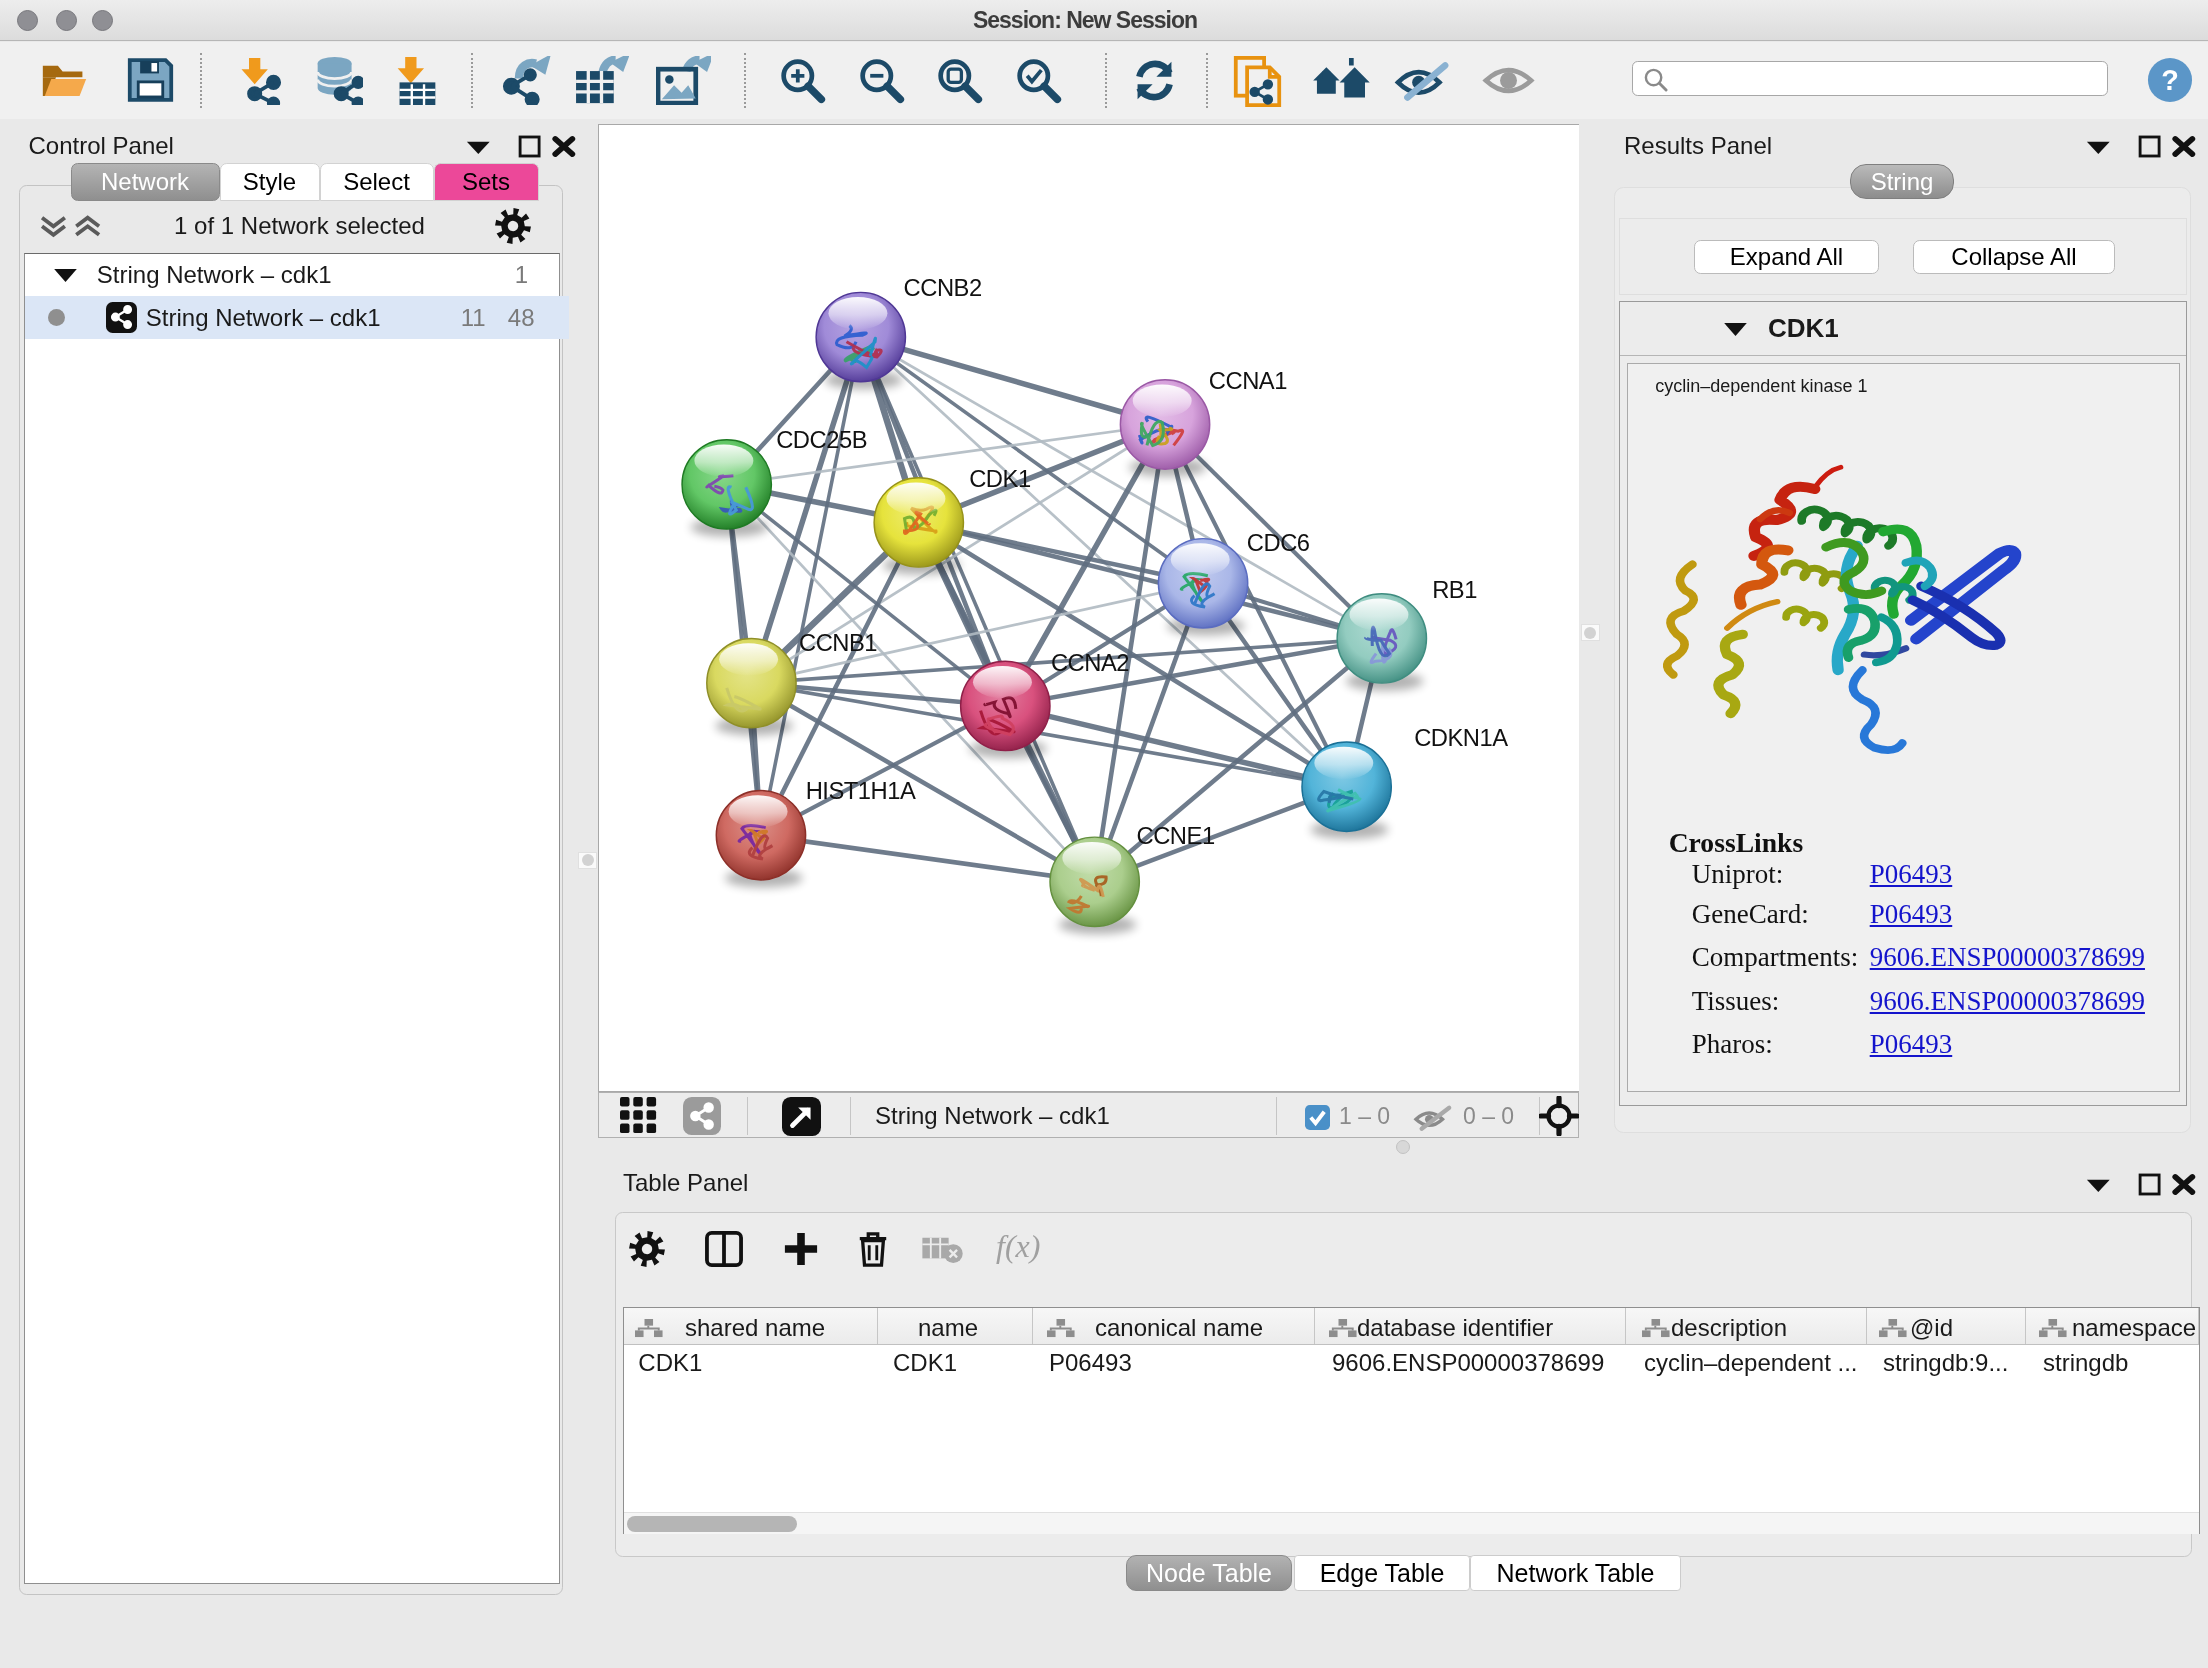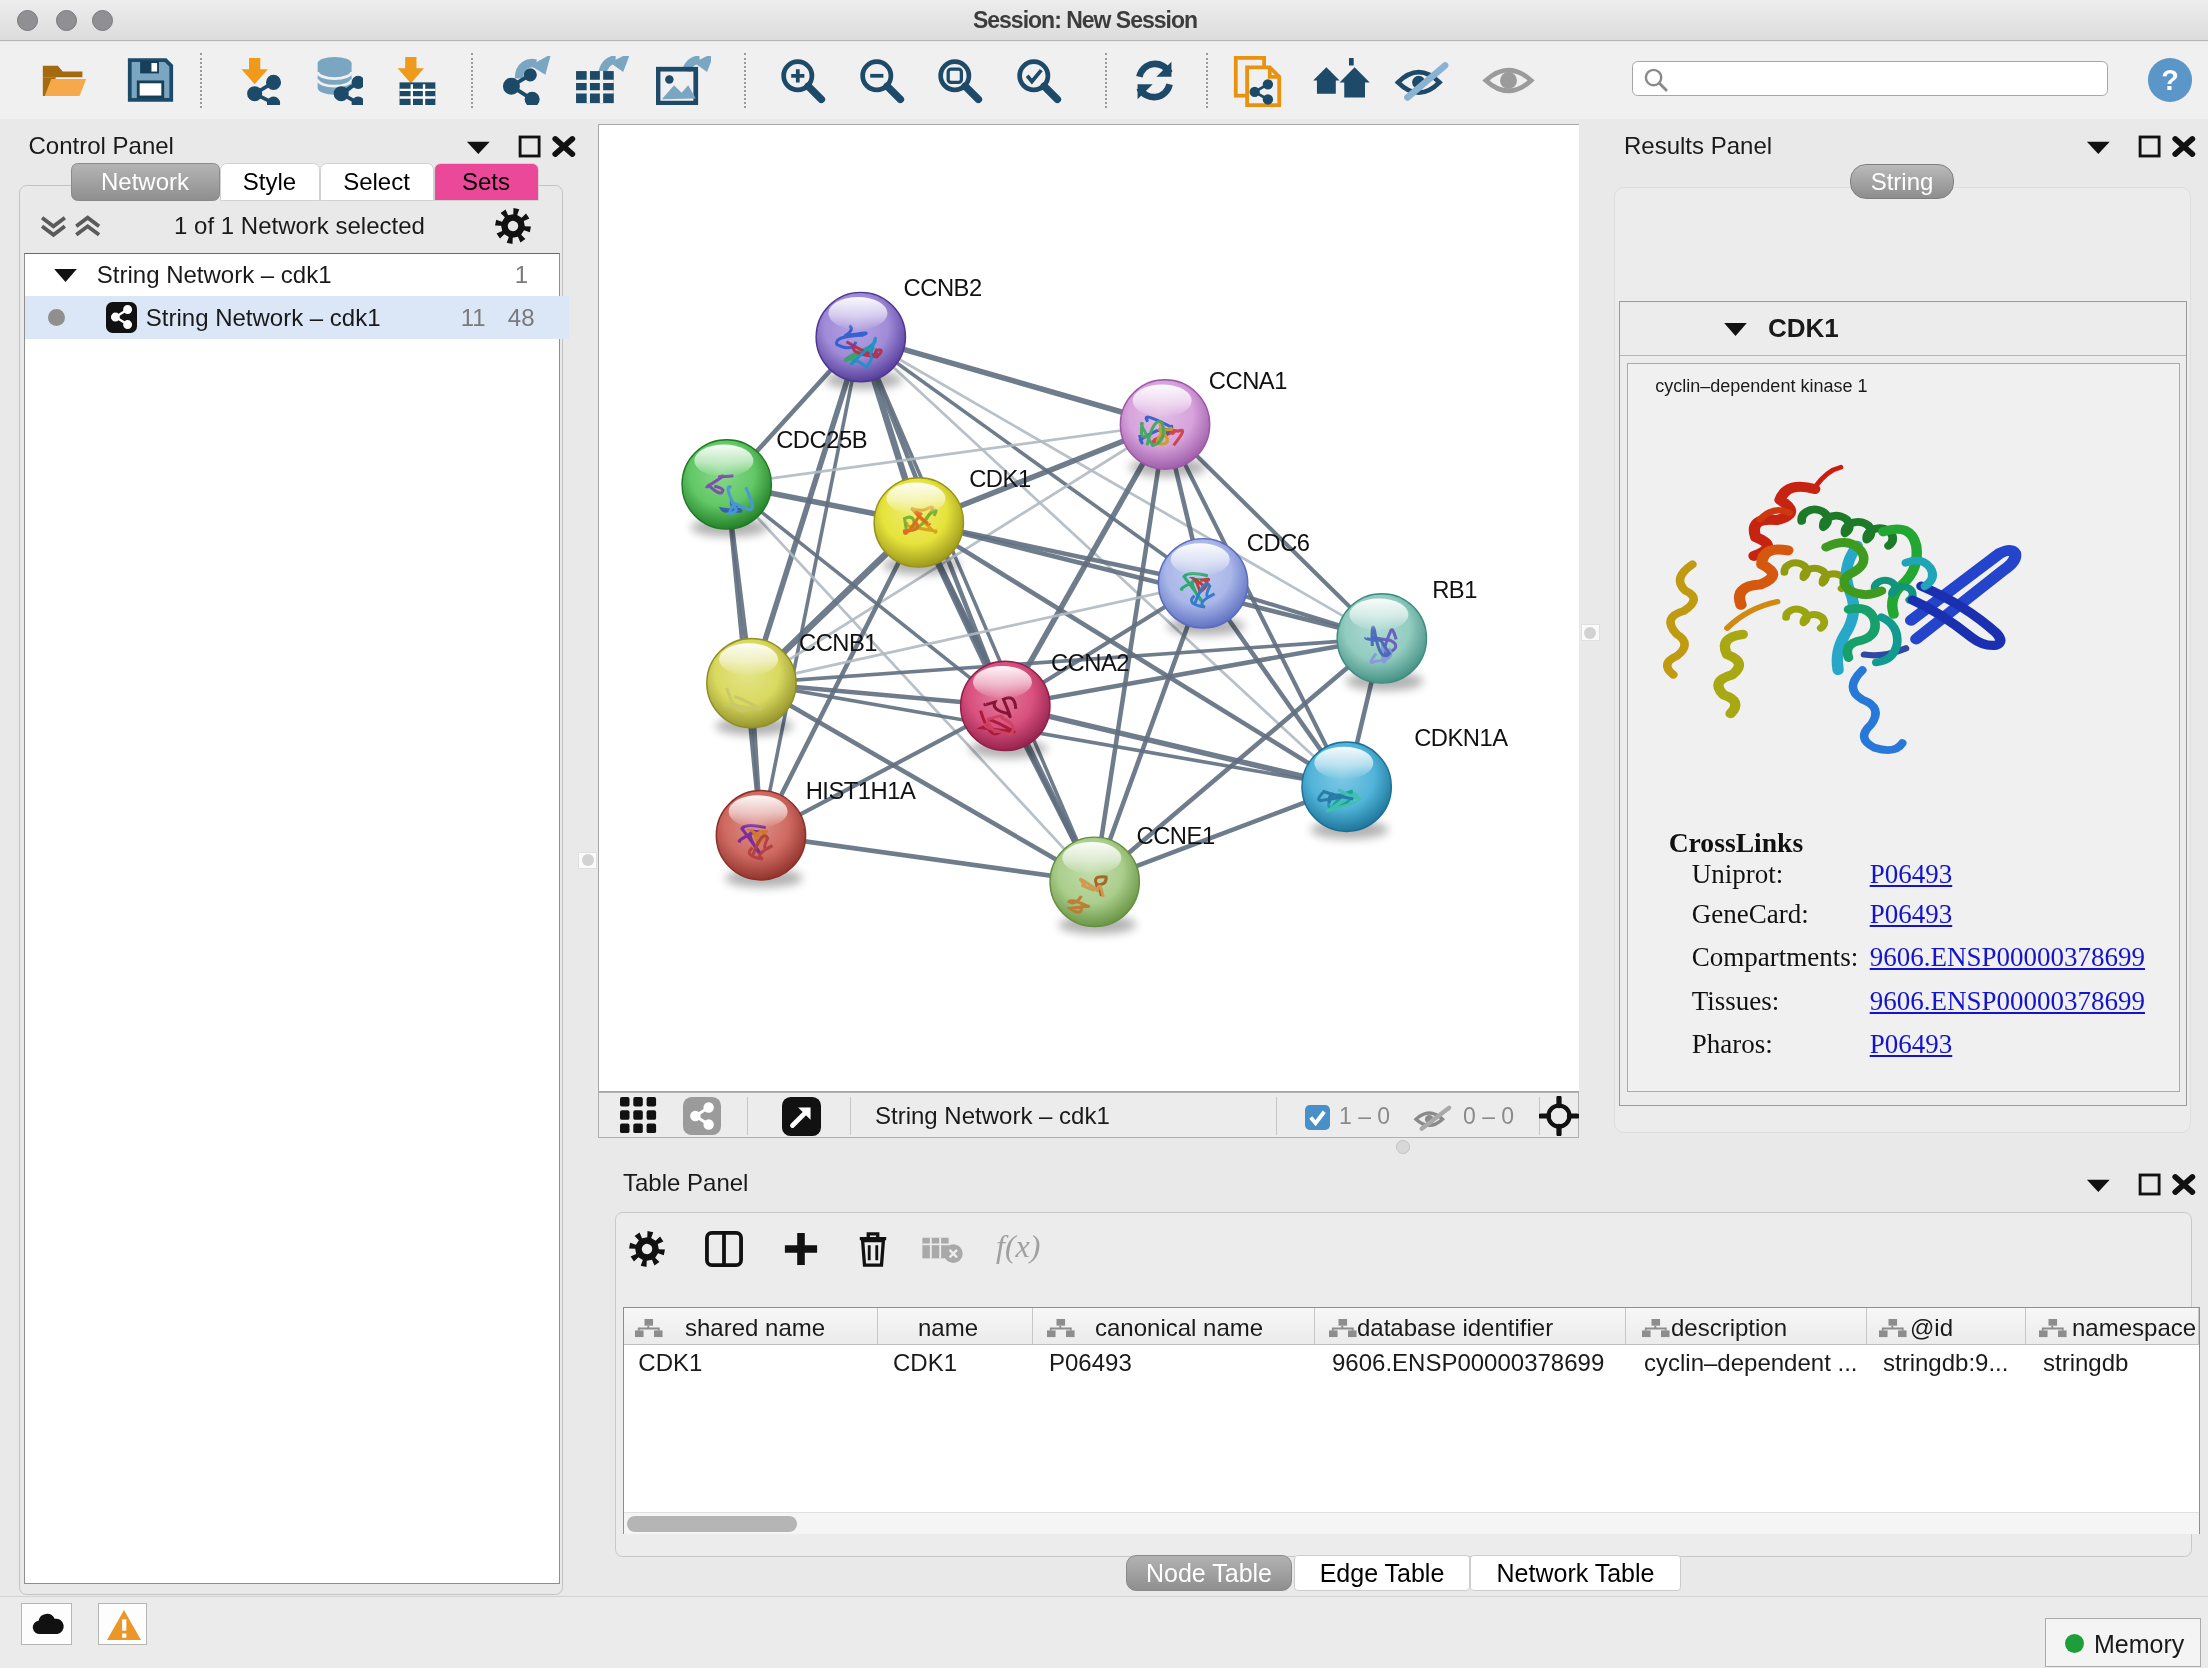--- a/index.html
+++ b/index.html
@@ -597,20 +597,24 @@
     <svg class="abs" style="left:504px;top:11.4px" width="114" height="23" viewBox="0 0 120 24">
       <path d="M2 7 h24 l-12 13 z" fill="#111"></path>
       <rect x="58" y="2" width="20" height="20" fill="none" stroke="#111" stroke-width="3"></rect>
       <path d="M95 4 l18 16 M113 4 l-18 16" stroke="#111" stroke-width="6" stroke-linecap="round"></path>
     </svg>
 
     <div class="abs" style="left:33px;top:63px;width:577px;height:946px;background:#ececec;border:1px solid #dedede;border-radius:9.5px"></div>
 
     <div class="abs" style="left:269px;top:40px;width:104px;height:35px;background:linear-gradient(#bababa,#8d8d8d);border:1px solid #7f7f7f;border-radius:16px;color:#fff;font-size:24px;text-align:center;line-height:33px">String</div>
 
+    <div class="abs" style="left:38px;top:94px;width:568px;height:77px;background:#ececec;border:1px solid #9a9a9a;outline:1px solid #dedede;outline-offset:-1.9px">
+      <div class="abs" style="left:74px;top:21px;width:185px;height:34px;background:#fff;border:1px solid #bbb;border-radius:6.7px;font-size:24px;text-align:center;line-height:32px">Expand All</div>
+      <div class="abs" style="left:293px;top:21px;width:202px;height:34px;background:#fff;border:1px solid #bbb;border-radius:6.7px;font-size:24px;text-align:center;line-height:32px">Collapse All</div>
+    </div>
 
     <div class="abs" style="left:38px;top:177px;width:568px;height:805px;background:#ececec;border:1px solid #9a9a9a">
       <div class="abs" style="left:0;top:0;width:566px;height:54px;border-bottom:1px solid #b5b5b5">
         <svg class="abs" style="left:103px;top:19px" width="25" height="17" viewBox="0 0 26 18">
             <path d="M1 2 h24 l-12 14 z" fill="#111"></path>
           </svg>
         <div class="abs" style="left:148px;top:11.4px;font-size:26px;font-weight:bold;color:#1a1a1a">CDK1</div>
       </div>
       <div class="abs" style="left:6.7px;top:61px;width:553px;height:729px;background:#f0f0f0;border:1px solid #aaa">
         <div class="abs" style="left:27.6px;top:12.4px;font-size:18px;color:#1a1a1a">cyclin–dependent kinase 1</div>
@@ -778,33 +782,14 @@
 
       <div class="abs" style="left:0;top:204px;width:1575px;height:22px;background:#f5f5f5;border-top:1px solid #e0e0e0">
         <div class="abs" style="left:2.9px;top:2.9px;width:170px;height:16px;background:#b5b5b5;border-radius:8.6px"></div>
       </div>
     </div>
 
     <div class="abs" style="left:548px;top:399px;width:166px;height:36px;background:linear-gradient(#b2b2b2,#8f8f8f);border:1px solid #8a8a8a;border-radius:10px;color:#fff;font-size:25px;text-align:center;line-height:34px;z-index:3">Node Table</div>
     <div class="abs" style="left:716px;top:399px;width:176px;height:36px;background:#fff;border:1px solid #ccc;border-radius:3.8px;font-size:25px;text-align:center;line-height:34px">Edge Table</div>
     <div class="abs" style="left:892px;top:399px;width:211px;height:36px;background:#fff;border:1px solid #ccc;border-radius:3.8px;font-size:25px;text-align:center;line-height:34px">Network Table</div>
   </div>
-  <div id="statusbar" class="abs">
-    <div class="abs" style="left:21px;top:5.7px;width:51px;height:42px;background:#fdfdfd;border:1px solid #b5b5b5">
-      <svg class="abs" style="left:8.6px;top:9.5px" width="34" height="23" viewBox="0 0 36 24">
-        <path d="M10 22 a7 7 0 0 1 -2 -14 a9 9 0 0 1 17 -2 a6.5 6.5 0 0 1 3 16 z" fill="#111"></path>
-        <circle cx="27" cy="13" r="6" fill="#111"></circle>
-      </svg>
-    </div>
-    <div class="abs" style="left:98px;top:5.7px;width:49px;height:42px;background:#fdfdfd;border:1px solid #b5b5b5">
-      <svg class="abs" style="left:6.7px;top:5.7px" width="36" height="32" viewBox="0 0 38 34">
-        <path d="M19 1 L37 33 H1 z" fill="#ea9727"></path>
-        <rect x="17" y="11" width="4.5" height="12" fill="#fff"></rect>
-        <rect x="17" y="26" width="4.5" height="4.5" fill="#fff"></rect>
-      </svg>
-    </div>
-    <div class="abs" style="left:2045px;top:21px;width:156px;height:49px;background:#f4f4f4;border:1px solid #ababab">
-      <div class="abs" style="left:19px;top:15px;width:19px;height:19px;border-radius:50%;background:#1d9e3a"></div>
-      <div class="abs" style="left:48px;top:10.5px;font-size:25px;color:#1a1a1a">Memory</div>
-    </div>
-  </div>
 </div>
 
 
 </body></html>

